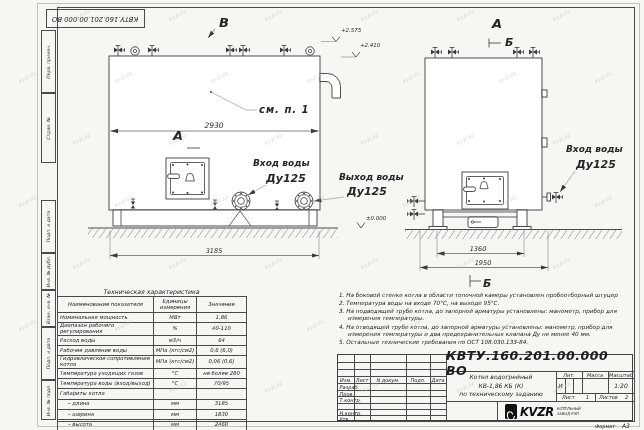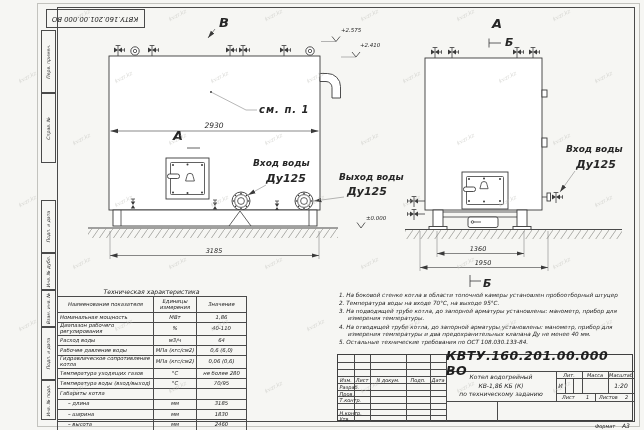--- a/index.html
+++ b/index.html
@@ -420,20 +420,31 @@
     <span class="tl tc" style="left:283px;top:16.5px;">Масштаб</span>
     <span class="tl tc" style="left:222.5px;top:27px;font-size:6px;">И</span>
     <span class="tl tc" style="left:257px;top:27px;font-size:6px;"></span>
     <span class="tl tc" style="left:283px;top:27px;font-size:6px;">1:20</span>
 
     <span class="tl" style="left:224px;top:39px;">Лист</span>
     <span class="tl" style="left:248px;top:39px;">1</span>
     <span class="tl" style="left:261px;top:39px;">Листов</span>
     <span class="tl" style="left:287px;top:39px;">2</span>
 
+    <div class="logo">
+      <svg width="12" height="15">
+        <rect width="12" height="15" rx="1.5" fill="#111"></rect>
+        <path d="M9.5,12 a3.5,4.5 0 1 1 -7,-1 a2.5,3 0 1 1 5,-0.5" stroke="#fff" fill="none" stroke-width="1.1"></path>
+      </svg>
+      <span class="kv">KVZR</span>
+      <span class="org">
+        <span>КОТЕЛЬНЫЙ</span><br>
+        <span>ЗАВОД РЭП</span>
+      </span>
+    </div>
   </div>
 
   <div class="fmt">
     <span class="l1">Формат</span>
     <span class="l2">А3</span>
   </div>
 
   <div class="wmlayer">
       <span class="wm" style="left: 72px; top: 12px;">kvzr.kz</span>
       <span class="wm" style="left: 168px; top: 12px;">kvzr.kz</span>

